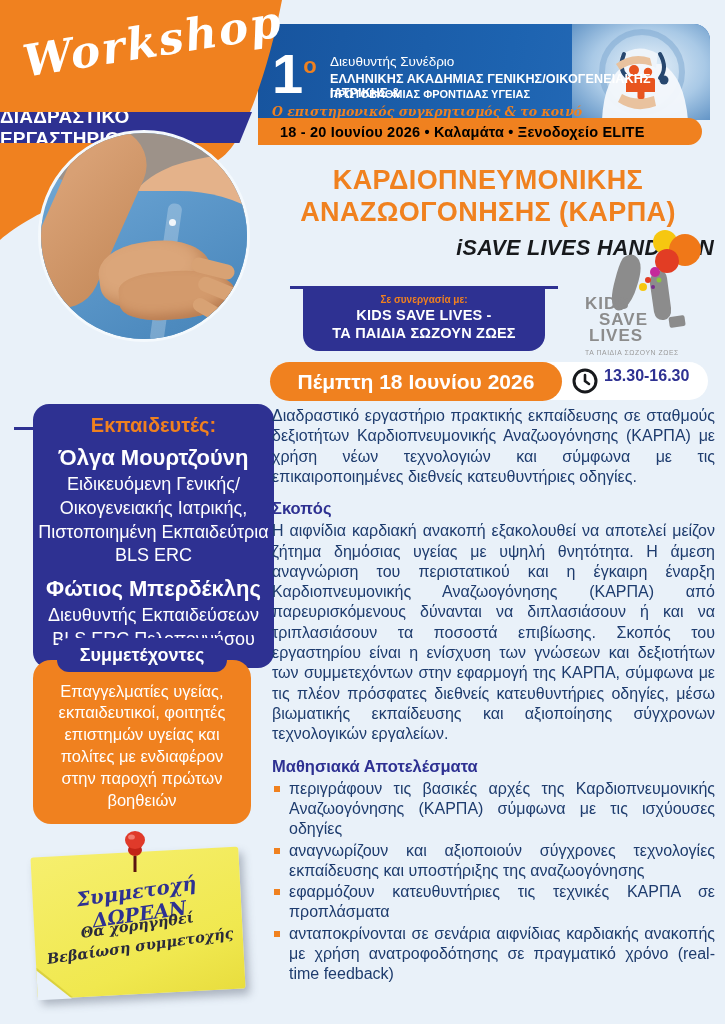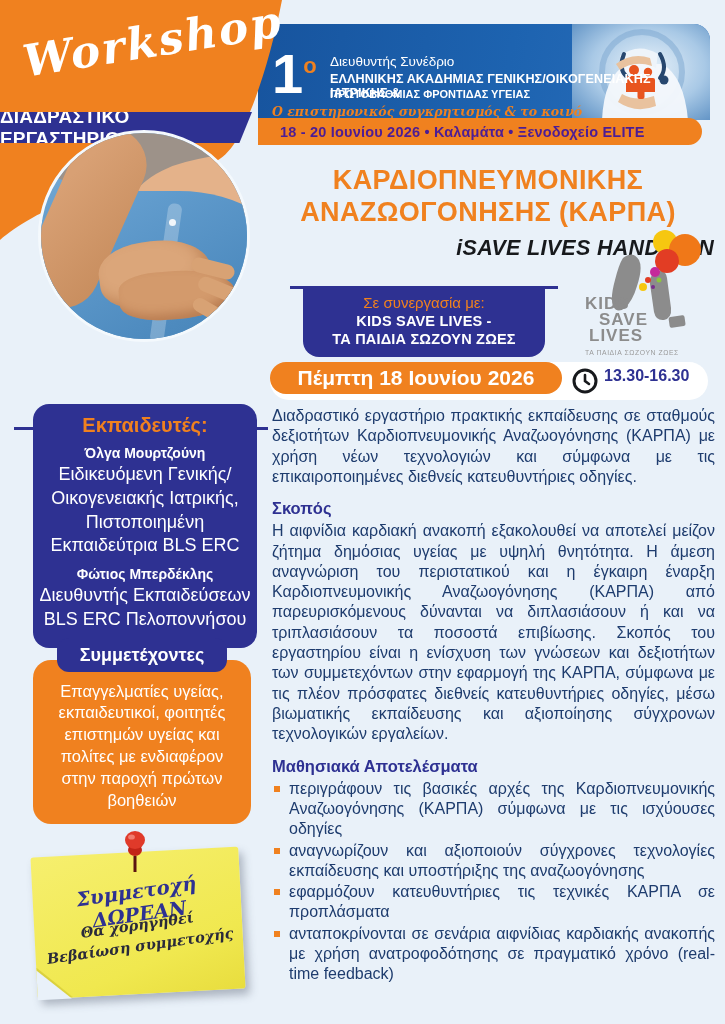--- a/index.html
+++ b/index.html
@@ -39,21 +39,21 @@
   #conf-org1{left:72px;top:48px;color:#fff;font-size:12.6px;font-weight:bold;z-index:2;letter-spacing:.1px;}
   #conf-org2{left:72px;top:64px;color:#fff;font-size:11px;font-weight:bold;z-index:2;}
   #conf-tagline{
     left:14px;top:80px;width:340px;color:#f0811f;font-size:12.5px;z-index:2;
     font-family:"DejaVu Serif","Liberation Serif",serif;font-style:italic;font-weight:bold;
   }
   #conf-photo{right:0;top:0;width:138px;height:96px;}
   #conf-datebar{
     left:258px;top:118px;width:444px;height:27px;z-index:2;
     background:#f0811f;border-radius:0 14px 14px 0;
-    display:flex;align-items:center;color:#4c1d95;font-weight:bold;font-size:14.5px;
+    display:flex;align-items:center;color:#000000;font-weight:bold;font-size:14.5px;
     padding-left:22px;box-sizing:border-box;letter-spacing:.2px;
   }
 
   
   #cpr-photo{
     left:38px;top:130px;width:206px;height:206px;border-radius:50%;
     overflow:hidden;z-index:6;border:3px solid #f4f9fd;
     background:linear-gradient(165deg,#7fb1d9 0%,#5d97c8 45%,#4a86ba 100%);
   }
   .ground{position:absolute;left:-20px;top:-30px;width:260px;height:92px;
@@ -83,47 +83,47 @@
   #title1{top:165px;} #title2{top:197px;}
   #title-sub{left:262px;top:236px;width:452px;text-align:right;color:#17191c;
     font-weight:bold;font-style:italic;font-size:21.5px;z-index:2;letter-spacing:.3px;}
 
   
   #partner-line{left:290px;top:286px;width:268px;height:3px;background:#2e3192;z-index:2;}
   #partner-box{
     left:303px;top:287px;width:242px;z-index:3;background:#2e3192;
     border-radius:0 0 16px 16px;text-align:center;padding:7px 6px 10px;box-sizing:border-box;
   }
-  #partner-label{color:#f0811f;font-weight:normal;font-size:15px;}
+  #partner-label{color:#f0811f;font-weight:bold;font-size:10px;}
   .partner-line{color:#fff;font-weight:bold;font-size:14.5px;margin-top:2px;letter-spacing:.2px;}
 
   
   #ksl-logo{left:585px;top:228px;width:135px;height:130px;z-index:2;}
   #ksl-text{position:absolute;left:0;bottom:14px;color:#8c8c8c;font-weight:bold;
     font-size:17px;line-height:.95;letter-spacing:1px;}
   #ksl-text .ind1{margin-left:14px;} #ksl-text .ind2{margin-left:4px;}
   #ksl-sub{position:absolute;left:0;bottom:2px;color:#9a9a9a;font-size:6.8px;letter-spacing:.6px;}
 
   
   #sched-white{left:270px;top:362px;width:438px;height:38px;background:#fff;
     border-radius:20px;z-index:2;}
-  #sched-date{left:270px;top:362px;width:292px;height:32px;background:#f0811f;
+  #sched-date{left:270px;top:362px;width:292px;height:39px;background:#f0811f;
     border-radius:20px;z-index:3;display:flex;align-items:center;justify-content:center;
     color:#fff;font-weight:bold;font-size:21px;}
   #sched-clock{left:572px;top:368px;z-index:3;width:26px;height:26px;}
   #sched-time{left:604px;top:367px;z-index:3;color:#2e3192;font-weight:bold;font-size:16px;}
 
   
   #trainers-line{left:14px;top:427px;width:254px;height:3px;background:#2e3192;z-index:1;}
   #trainers-box{
-    left:33px;top:404px;width:224px;z-index:2;background:#2e3192;border-radius:16px;
+    left:33px;top:404px;width:241px;z-index:2;background:#2e3192;border-radius:16px;
     text-align:center;padding:10px 4px 16px;box-sizing:border-box;
   }
   #trainers-heading{color:#f0811f;font-weight:bold;font-size:20px;margin-bottom:8px;}
-  .trainer-name{color:#fff;font-weight:bold;font-size:14px;margin-top:8px;}
+  .trainer-name{color:#fff;font-weight:bold;font-size:22px;margin-top:8px;}
   .trainer-role{color:#fff;font-size:18px;line-height:1.32;margin-top:2px;}
 
   #participants-header{
     left:57px;top:638px;width:170px;height:34px;z-index:3;background:#2e3192;
     border-radius:12px;display:flex;align-items:center;justify-content:center;
     color:#fff;font-weight:bold;font-size:18px;
   }
   #participants-box{
     left:33px;top:660px;width:218px;height:164px;z-index:2;background:#f0811f;
     border-radius:18px;display:flex;align-items:center;justify-content:center;

